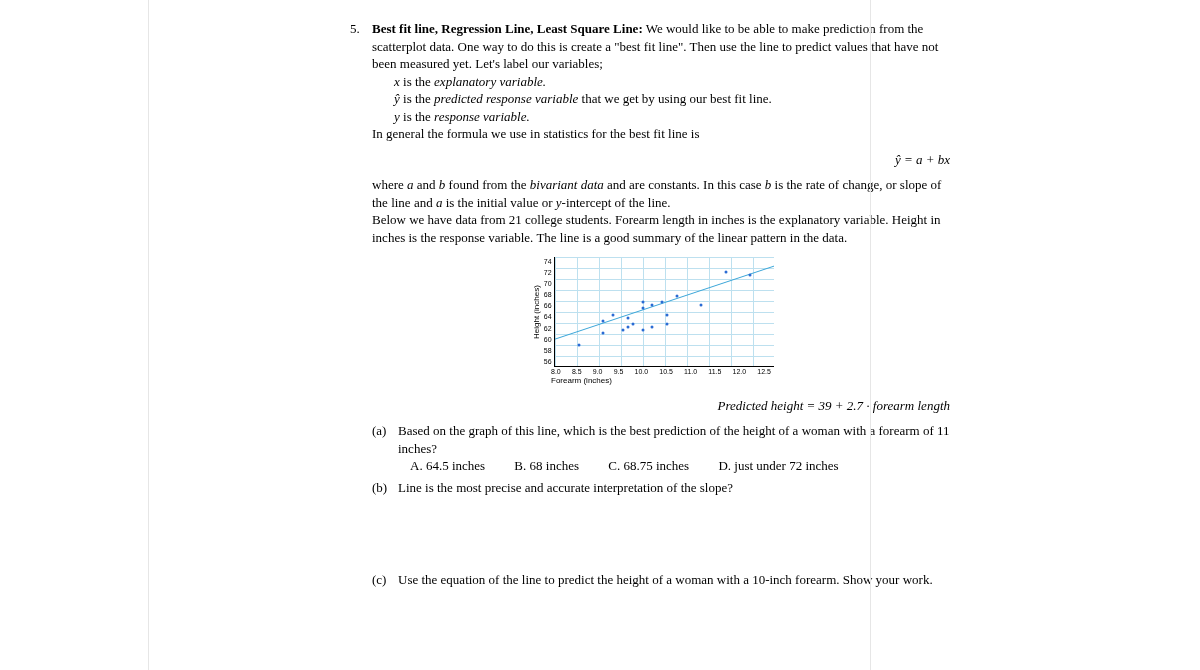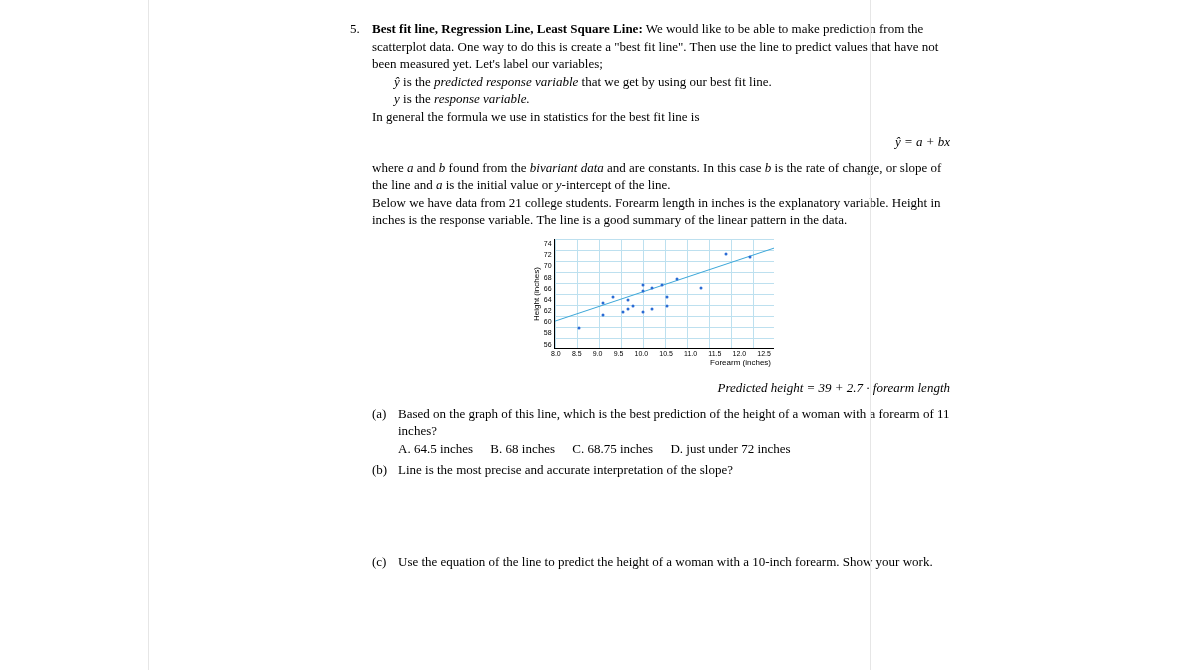--- a/index.html
+++ b/index.html
@@ -72,26 +72,26 @@
     display: flex;
     justify-content: space-between;
     font-family: Arial, sans-serif;
     font-size: 7px;
     margin-left: 20px;
     width: 220px;
   }
   .xlabel {
     font-family: Arial, sans-serif;
     font-size: 8px;
-    text-align: right;
+    text-align: left;
   }
   .sub-q { display: flex; margin-top: 4px; }
   .sub-letter { width: 26px; flex-shrink: 0; }
   .sub-body { flex: 1; }
-  .choices span { margin-right: 14px; }
+  .choices span { margin-right: 14px; margin-left: 12px; }
   .gap { height: 70px; }
   .left-edge {
     position: fixed;
     left: 148px; top: 0; bottom: 0;
     width: 1px;
     background: #e6e6e6;
   }
   .right-edge {
     position: fixed;
     left: 870px; top: 0; bottom: 0;
@@ -105,20 +105,23 @@
 <div class="left-edge"></div>
 <div class="right-edge"></div>
 
 <div class="page">
 
   <div class="qrow">
     <div class="qnum">5.</div>
     <div class="qbody">
       <span class="bold">Best fit line, Regression Line, Least Square Line:</span><span> We would like to be able to make prediction from the scatterplot data. One way to do this is create a "best fit line". Then use the line to predict values that have not been measured yet. Let's label our variables;</span>
 
+      <div class="indent1">
+        <span class="italic">x</span><span> is the </span><span class="italic">explanatory variable.</span>
+      </div>
       <div class="indent1">
         <span class="italic">ŷ</span><span> is the </span><span class="italic">predicted response variable</span><span> that we get by using our best fit line.</span>
       </div>
       <div class="indent1">
         <span class="italic">y</span><span> is the </span><span class="italic">response variable.</span>
       </div>
 
       <div>In general the formula we use in statistics for the best fit line is</div>
       <div class="center italic">ŷ = a + bx</div>
 

